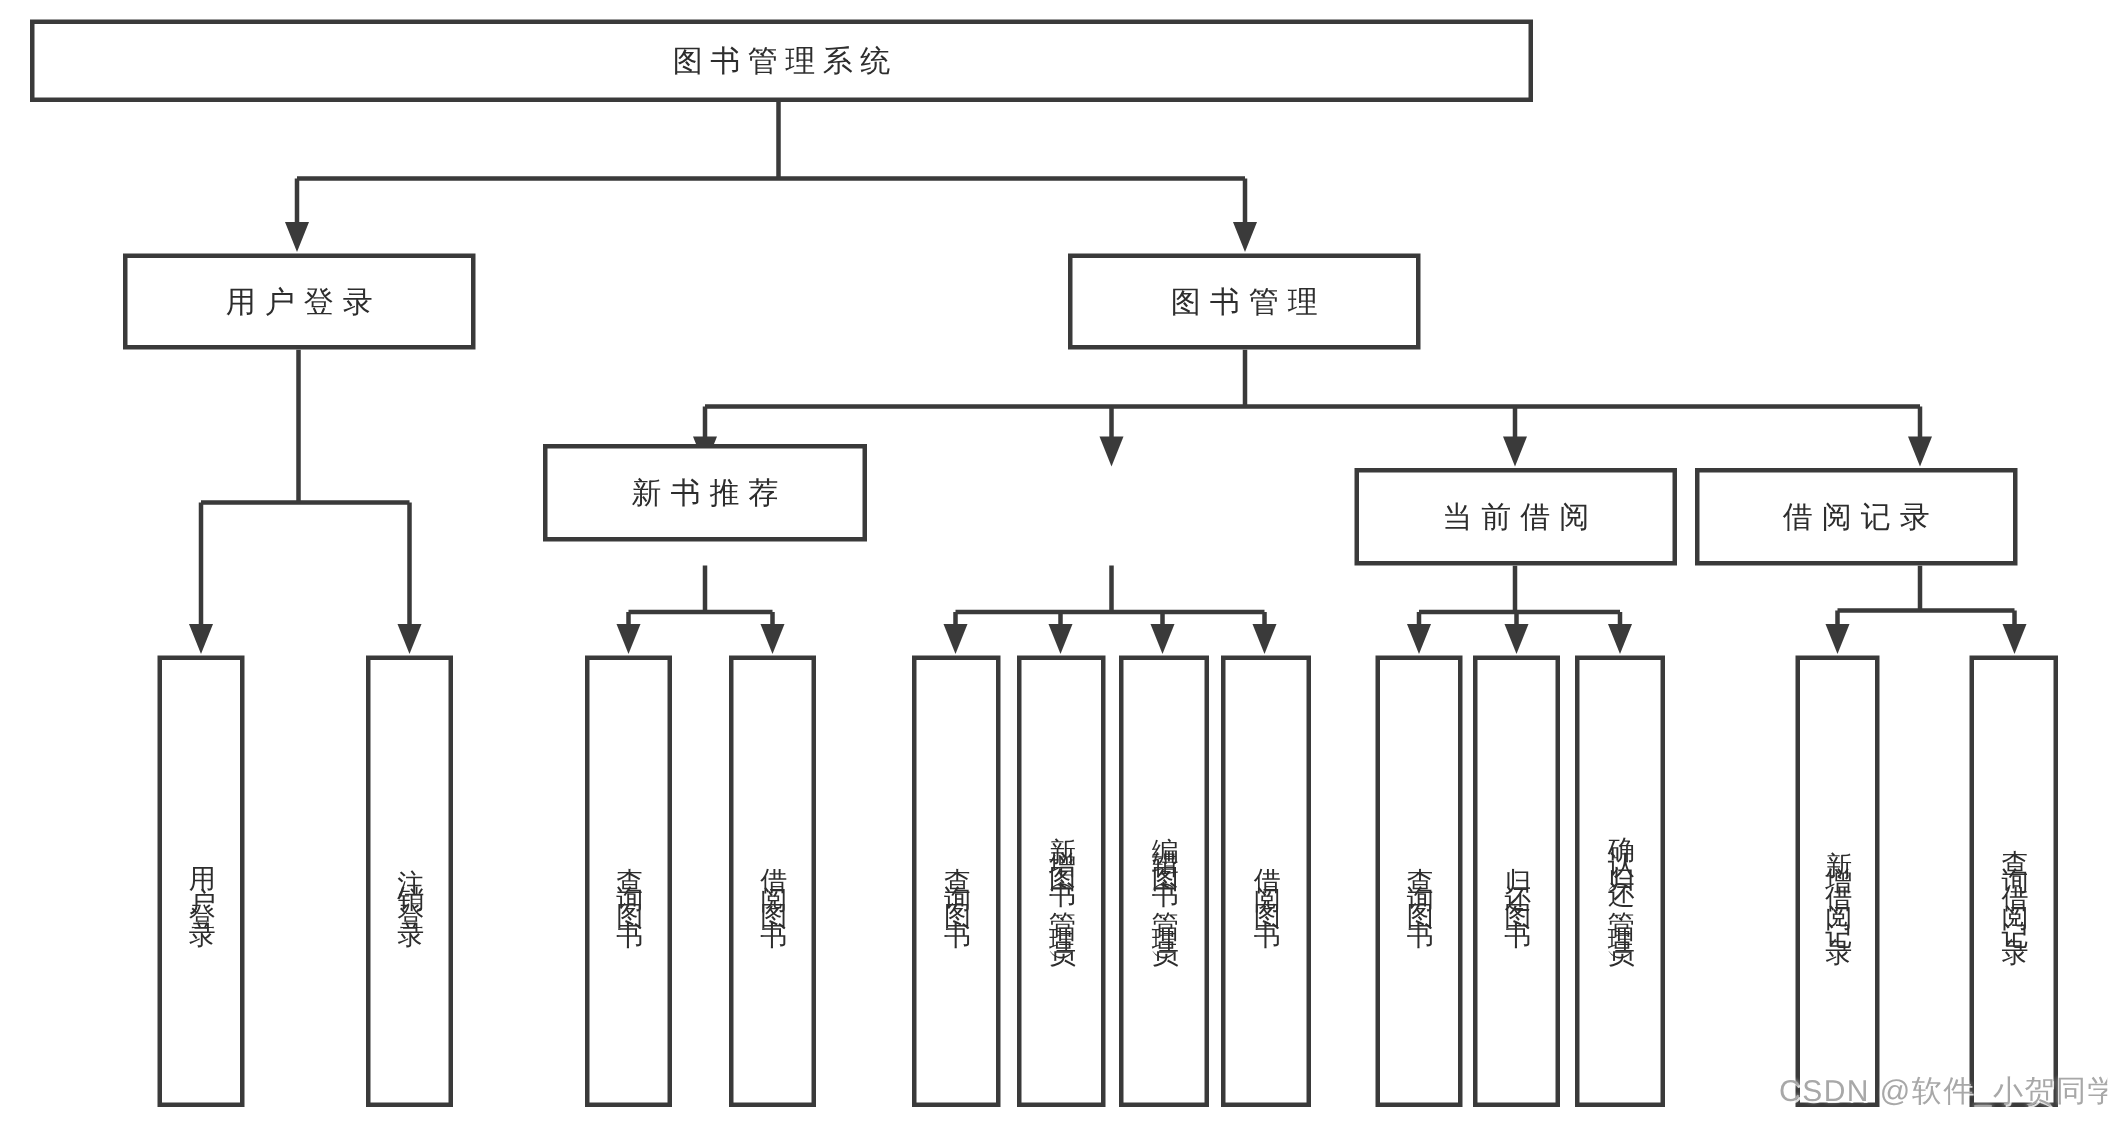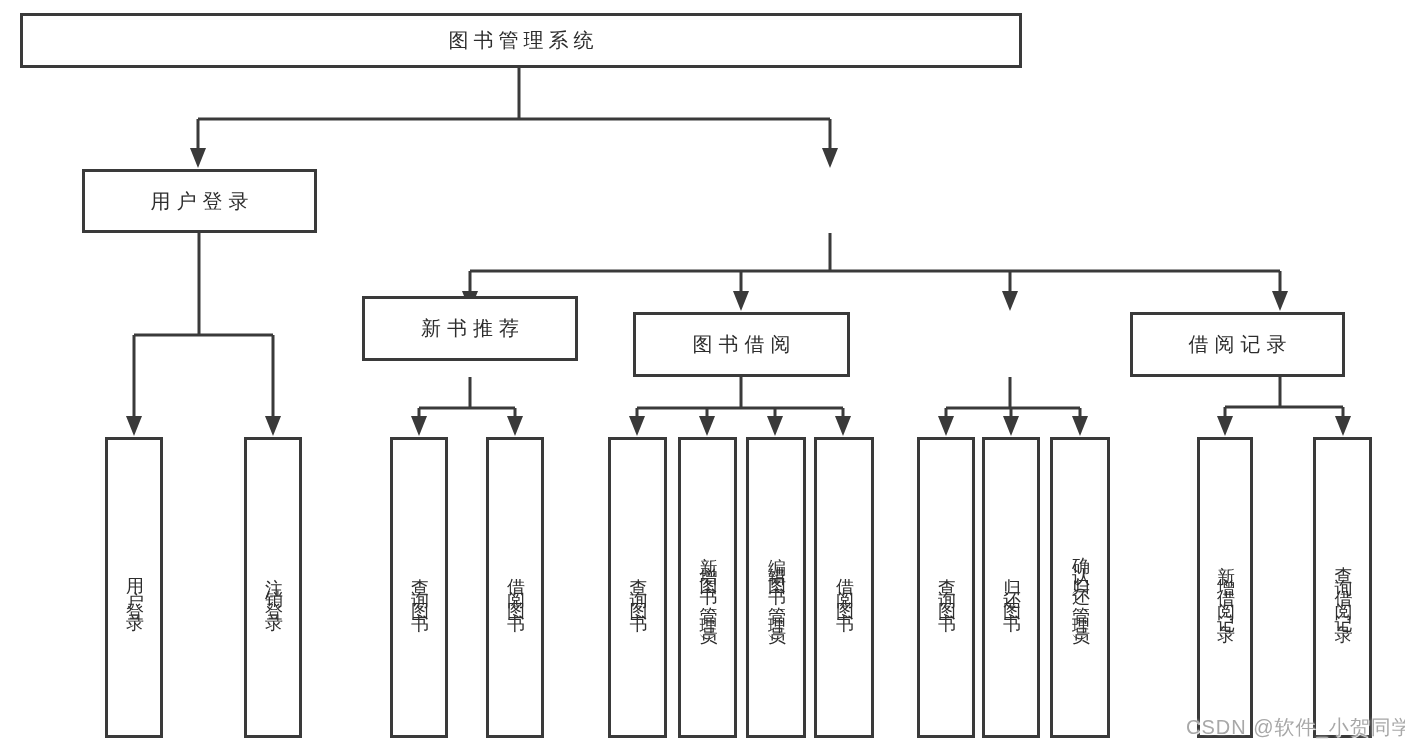--- a/index.html
+++ b/index.html
@@ -95,23 +95,24 @@
     <polygon points="1072,416 1088,416 1080,436"></polygon>
 
     <path d="M1280,377 V407 M1225,407 H1343 M1225,407 V418 M1343,407 V418"></path>
     <polygon points="1217,416 1233,416 1225,436"></polygon>
     <polygon points="1335,416 1351,416 1343,436"></polygon>
   </svg>
 
   <div class="hnode root" style="left:20px;top:13px;width:1002px;height:55px">图书管理系统</div>
 
   <div class="hnode" style="left:82px;top:169px;width:235px;height:64px">用户登录</div>
+  <div class="hnode" style="left:712px;top:169px;width:235px;height:64px">图书管理</div>
 
   <div class="hnode" style="left:362px;top:296px;width:216px;height:65px">新书推荐</div>
-  <div class="hnode" style="left:633px;top:312px;width:217px;height:65px">图书借阅</div>
+  <div class="hnode" style="left:903px;top:312px;width:215px;height:65px">当前借阅</div>
   <div class="hnode" style="left:1130px;top:312px;width:215px;height:65px">借阅记录</div>
 
   <div class="vnode" style="left:105px;width:58px">
     <span class="vtext">用户登录</span>
   </div>
   <div class="vnode" style="left:244px;width:58px">
     <span class="vtext">注销登录</span>
   </div>
 
   <div class="vnode" style="left:390px;width:58px">

